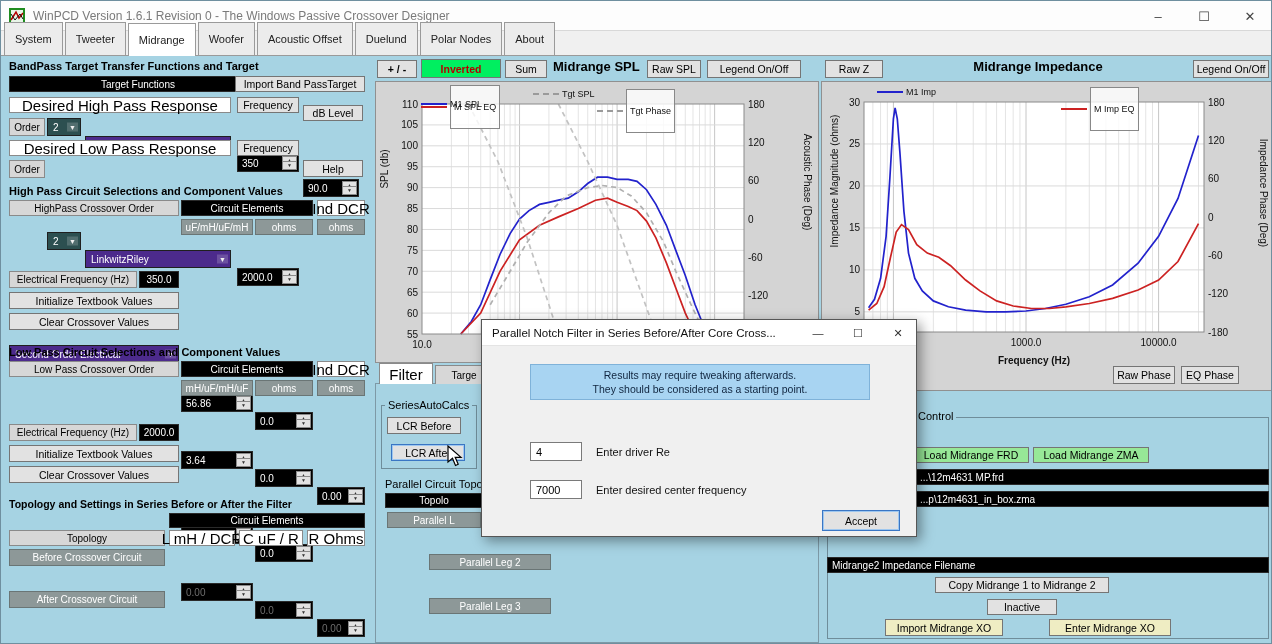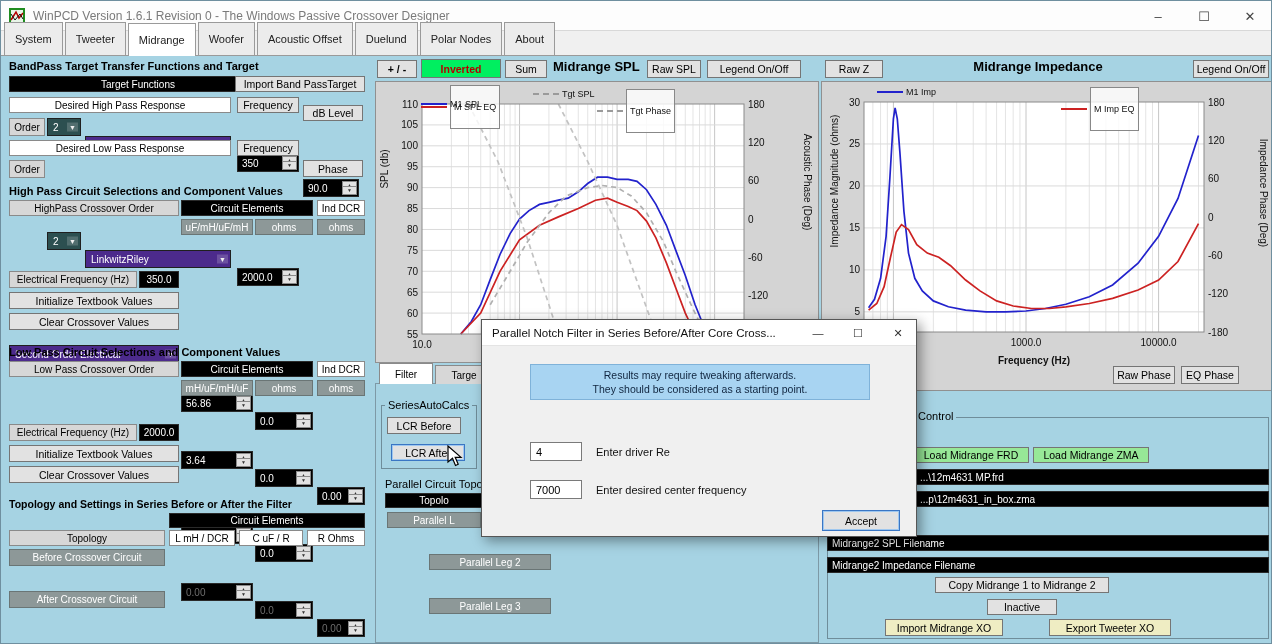--- a/index.html
+++ b/index.html
@@ -22,21 +22,21 @@
 .spin::after{content:"▼";bottom:1px}
 .dim{color:#6e6e6e}
 .dd{color:#fff;font-size:10px;display:flex;align-items:center;padding:0 18px 0 5px;position:relative;border:1px solid #1f1f1f;white-space:nowrap;overflow:hidden}
 .dd::after{content:"▼";position:absolute;right:2px;top:50%;transform:translateY(-50%);font-size:7px;color:#eee;background:rgba(255,255,255,.18);padding:1px 2px}
 .pur{background:#4c2a8c}
 .teal{background:#2c4f50}
 .btn{background:#e2e2e2;border:1px solid #757575;font-size:10.5px;display:flex;align-items:center;justify-content:center;color:#000;white-space:nowrap;overflow:hidden;cursor:default}
 .grn{background:#97e897}
 .yel{background:#efedc3}
 .inv{background:#00ef60;color:#b40000;font-weight:bold}
-.wht{background:#fff;border:1px solid #8a8a8a;font-size:10px;display:flex;align-items:center;justify-content:center;white-space:nowrap}
+.wht{background:#fff;border:1px solid #8a8a8a;font-size:15px;display:flex;align-items:center;justify-content:center;white-space:nowrap}
 .lgt{background:#d7d7d7;border:1px solid #8a8a8a;font-size:10px;display:flex;align-items:center;justify-content:center;white-space:nowrap;overflow:hidden}
 .gmid{background:#8d9898;border:1px solid #6a7575;color:#fff;font-size:10px;display:flex;align-items:center;justify-content:center;white-space:nowrap;overflow:hidden}
 .chartpanel{background:#d4d4d4;border:1px solid #909090}
 svg text{font-family:"Liberation Sans",sans-serif}
 .leg{position:absolute;display:flex;align-items:center;font-size:9px;color:#111;white-space:nowrap}
 .leg .ln{width:26px;height:0;border-top:2px solid #888;margin-right:3px}
 .leg .ln.dash{border-top-style:dashed}
 .leg .lab.box{border:1px solid #888;padding:16px 3px;background:rgba(255,255,255,.8)}
 .rot-ccw{transform:rotate(-90deg);transform-origin:0 0;font-size:10px;color:#111;text-align:center;white-space:nowrap}
 .rot-cw{transform:rotate(90deg);transform-origin:0 0;font-size:10px;color:#111;text-align:center;white-space:nowrap}
@@ -89,21 +89,21 @@
   <div class="abs dd teal" style="left:46px;top:117px;width:34px;height:18px">2</div>
   <div class="abs dd pur" style="left:84px;top:117px;width:146px;height:18px">LinkwitzRiley</div>
   <div class="abs blk spin" style="left:236px;top:117px;width:62px;height:18px">350</div>
   <div class="abs blk spin" style="left:302px;top:124px;width:56px;height:18px">90.0</div>
   <div class="abs wht" style="left:8px;top:139px;width:222px;height:16px">Desired Low Pass Response</div>
   <div class="abs btn" style="left:236px;top:139px;width:62px;height:16px">Frequency</div>
   <div class="abs lgt" style="left:8px;top:159px;width:36px;height:18px">Order</div>
   <div class="abs dd teal" style="left:46px;top:159px;width:34px;height:18px">2</div>
   <div class="abs dd pur" style="left:84px;top:159px;width:146px;height:18px">LinkwitzRiley</div>
   <div class="abs blk spin" style="left:236px;top:159px;width:62px;height:18px">2000.0</div>
-  <div class="abs btn" style="left:302px;top:159px;width:60px;height:17px">Phase</div>
+  <div class="abs btn" style="left:302px;top:159px;width:60px;height:17px">Help</div>
 
   <div class="abs hdr" style="left:8px;top:184px">High Pass Circuit Selections and Component Values</div>
   <div class="abs lgt" style="left:8px;top:199px;width:170px;height:16px">HighPass Crossover Order</div>
   <div class="abs blk ctr" style="left:180px;top:199px;width:132px;height:16px">Circuit Elements</div>
   <div class="abs wht" style="left:316px;top:199px;width:48px;height:16px">Ind DCR</div>
   <div class="abs dd pur" style="left:8px;top:218px;width:170px;height:18px">Second Order Electrical</div>
   <div class="abs gmid" style="left:180px;top:218px;width:72px;height:16px">uF/mH/uF/mH</div>
   <div class="abs gmid" style="left:254px;top:218px;width:58px;height:16px">ohms</div>
   <div class="abs gmid" style="left:316px;top:218px;width:48px;height:16px">ohms</div>
   <div class="abs blk spin" style="left:180px;top:249px;width:72px;height:18px">56.86</div>
@@ -329,26 +329,25 @@
   <div class="abs rot-cw" style="left:1268px;top:92px;width:200px">Impedance Phase (Deg)</div>
   <div class="abs btn" style="left:1112px;top:365px;width:62px;height:18px">Raw Phase</div>
   <div class="abs btn" style="left:1180px;top:365px;width:58px;height:18px">EQ Phase</div>
 
   <div class="abs grpbox" style="left:826px;top:416px;width:442px;height:222px;border-color:#6f8d9a"></div>
   <div class="grplab" style="left:914px;top:409px">Control</div>
   <div class="abs btn grn" style="left:912px;top:446px;width:116px;height:16px">Load Midrange FRD</div>
   <div class="abs btn grn" style="left:1032px;top:446px;width:116px;height:16px">Load Midrange ZMA</div>
   <div class="abs blk" style="left:826px;top:468px;width:442px;height:16px;padding-left:92px">...\12m4631 MP.frd</div>
   <div class="abs blk" style="left:826px;top:490px;width:442px;height:16px;padding-left:92px">...p\12m4631_in_box.zma</div>
-  <div class="abs blk" style="left:826px;top:534px;width:442px;height:16px">Midrange2 SPL Filename</div>
   <div class="abs blk" style="left:826px;top:556px;width:442px;height:16px">Midrange2 Impedance Filename</div>
   <div class="abs btn" style="left:934px;top:576px;width:174px;height:16px">Copy Midrange 1 to  Midrange 2</div>
   <div class="abs btn" style="left:986px;top:598px;width:70px;height:16px">Inactive</div>
   <div class="abs btn yel" style="left:884px;top:618px;width:118px;height:17px">Import Midrange XO</div>
-  <div class="abs btn yel" style="left:1048px;top:618px;width:122px;height:17px">Export Tweeter XO</div>
+  <div class="abs btn yel" style="left:1048px;top:618px;width:122px;height:17px">Enter Midrange XO</div>
 
   <div id="dialog">
     <div id="dlg-title">
         <span>Parallel Notch Filter in Series Before/After Core Cross...</span>
       </div>
     <div class="dlg-btn" style="left:316px">—</div>
     <div class="dlg-btn" style="left:356px">☐</div>
     <div class="dlg-btn" style="left:396px">✕</div>
     <div id="dlg-info">
       <span>Results may require tweaking afterwards.</span>

